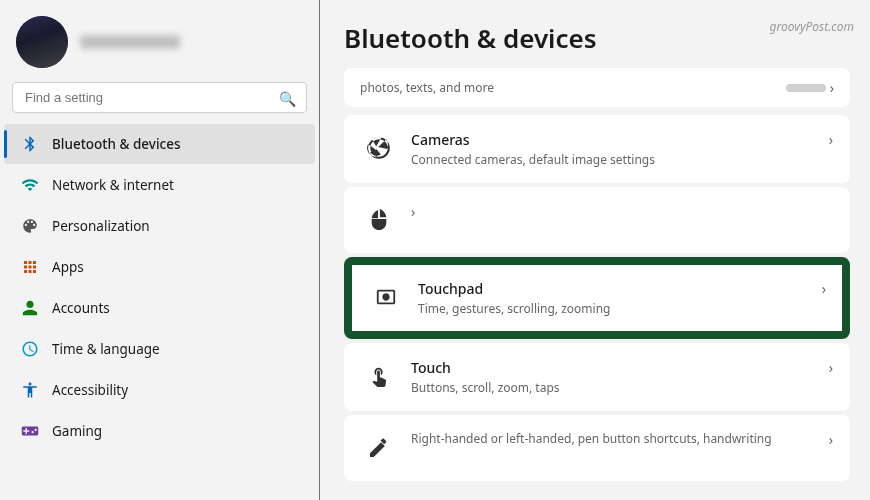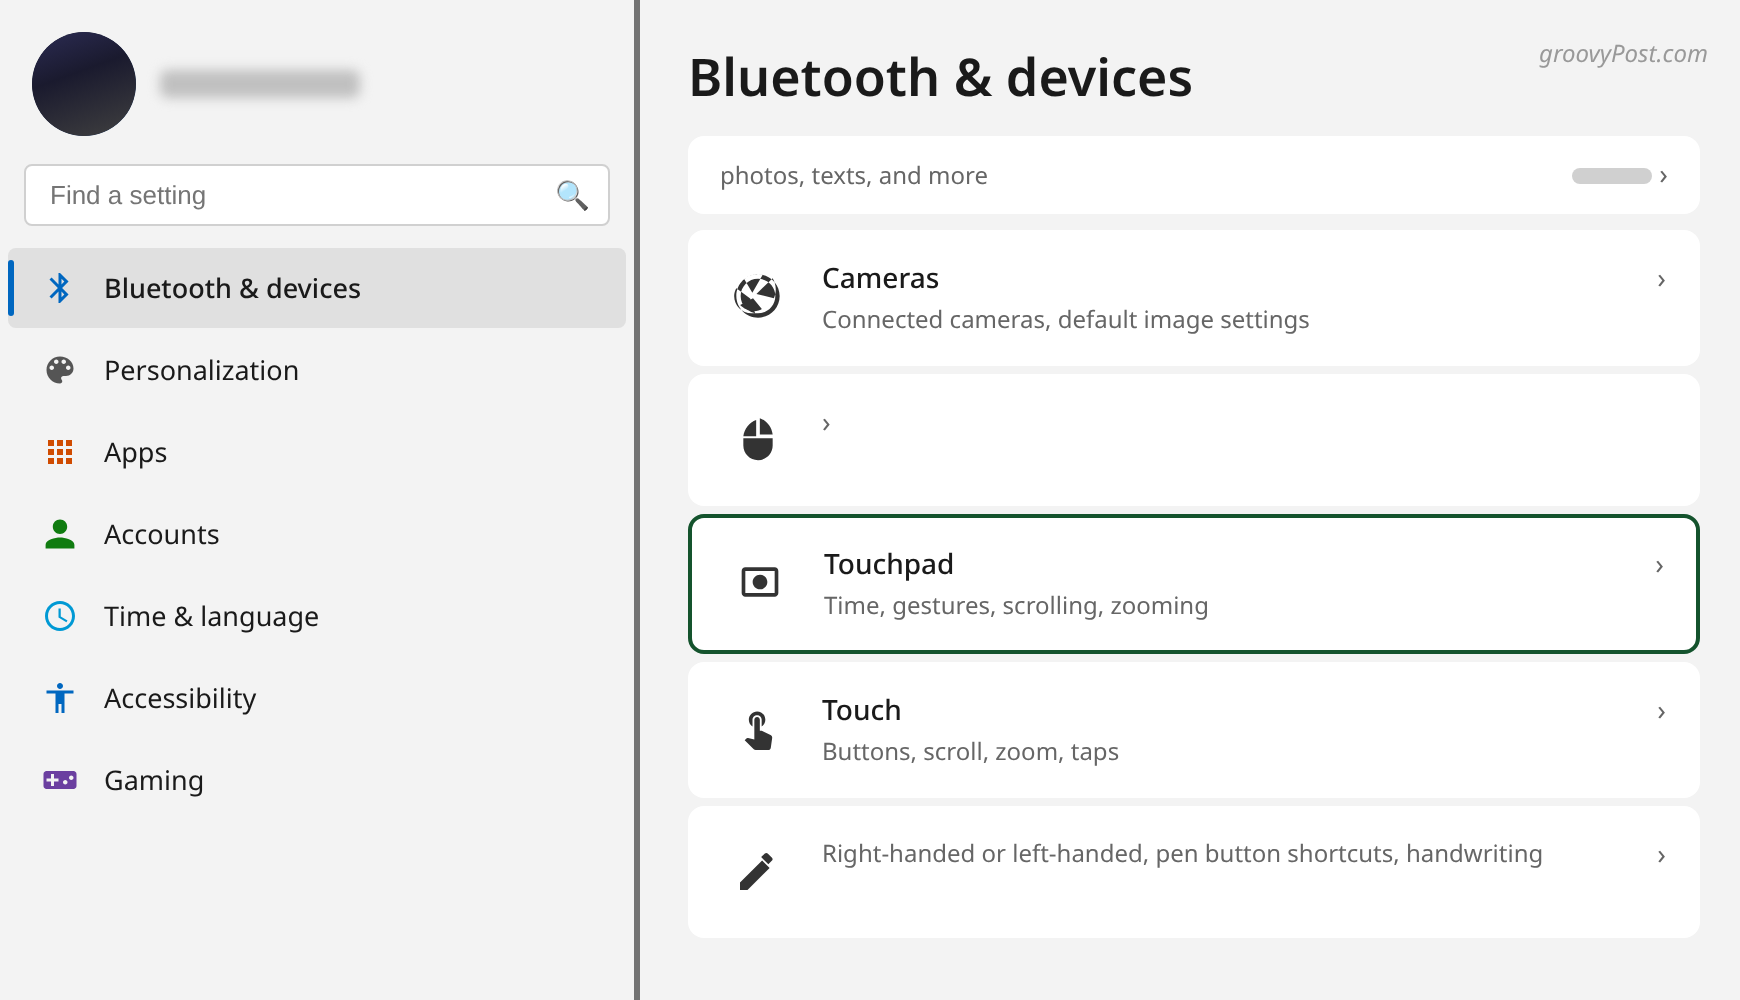--- a/index.html
+++ b/index.html
@@ -14,21 +14,21 @@
 
     
     .sidebar {
       width: 320px;
       min-width: 320px;
       background: #f3f3f3;
       display: flex;
       flex-direction: column;
       padding: 0;
       overflow: hidden;
-      border-right: 3px solid #737373;
+      border-right: 1px solid #737373;
     }
 
     .sidebar-top {
       padding: 16px 16px 8px 16px;
       display: flex;
       align-items: center;
       gap: 12px;
     }
 
     .avatar {
@@ -172,21 +172,21 @@
       padding: 14px 16px;
       display: flex;
       align-items: flex-start;
       gap: 14px;
       cursor: pointer;
       border: 1px solid transparent;
       transition: background 0.1s;
     }
 
     .setting-item.highlighted {
-      border: 2px solid #14532d;
+      border: 8px solid #14532d;
       background: #ffffff;
     }
 
     .setting-icon {
       width: 36px;
       height: 36px;
       display: flex;
       align-items: center;
       justify-content: center;
       font-size: 22px;
@@ -254,20 +254,28 @@
       <div class="nav-item active">
         <span class="nav-icon blue">
           <svg width="18" height="18" viewBox="0 0 24 24" fill="currentColor">
             <path d="M17.71 7.71L12 2h-1v7.59L6.41 5 5 6.41 10.59 12 5 17.59 6.41 19 11 14.41V22h1l5.71-5.71-4.3-4.29 4.3-4.29zM13 5.83l1.88 1.88L13 9.59V5.83zm1.88 10.46L13 18.17v-3.76l1.88 1.88z"></path>
           </svg>
         </span>
         <span>Bluetooth &amp; devices</span>
 
       </div>
 
+      <div class="nav-item">
+        <span class="nav-icon teal">
+          <svg width="18" height="18" viewBox="0 0 24 24" fill="currentColor">
+            <path d="M1 9l2 2c4.97-4.97 13.03-4.97 18 0l2-2C16.93 2.93 7.08 2.93 1 9zm8 8l3 3 3-3c-1.65-1.66-4.34-1.66-6 0zm-4-4l2 2c2.76-2.76 7.24-2.76 10 0l2-2C15.14 9.14 8.87 9.14 5 13z"></path>
+          </svg>
+        </span>
+        <span>Network &amp; internet</span>
+      </div>
 
       <div class="nav-item">
         <span class="nav-icon gray">
           <svg width="18" height="18" viewBox="0 0 24 24" fill="currentColor">
             <path d="M12 3c-4.97 0-9 4.03-9 9s4.03 9 9 9c.83 0 1.5-.67 1.5-1.5 0-.39-.15-.74-.39-1.01-.23-.26-.38-.61-.38-.99 0-.83.67-1.5 1.5-1.5H16c2.76 0 5-2.24 5-5 0-4.42-4.03-8-9-8zm-5.5 9c-.83 0-1.5-.67-1.5-1.5S5.67 9 6.5 9 8 9.67 8 10.5 7.33 12 6.5 12zm3-4C8.67 8 8 7.33 8 6.5S8.67 5 9.5 5s1.5.67 1.5 1.5S10.33 8 9.5 8zm5 0c-.83 0-1.5-.67-1.5-1.5S13.67 5 14.5 5s1.5.67 1.5 1.5S15.33 8 14.5 8zm3 4c-.83 0-1.5-.67-1.5-1.5S16.67 9 17.5 9s1.5.67 1.5 1.5-.67 1.5-1.5 1.5z"></path>
           </svg>
         </span>
         <span>Personalization</span>
       </div>
 

